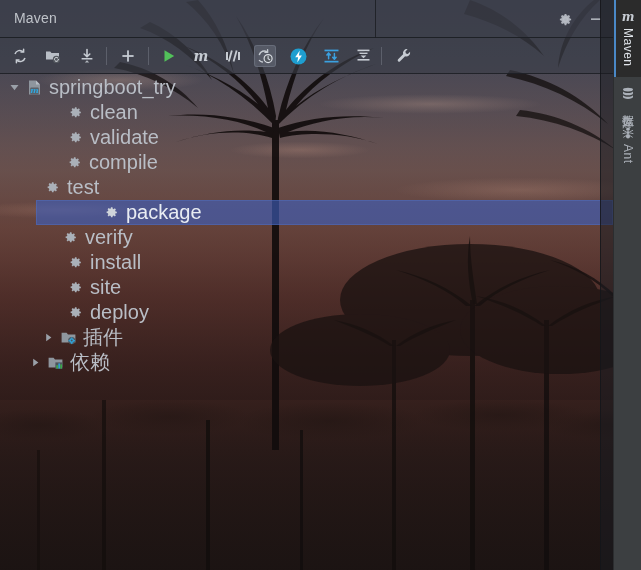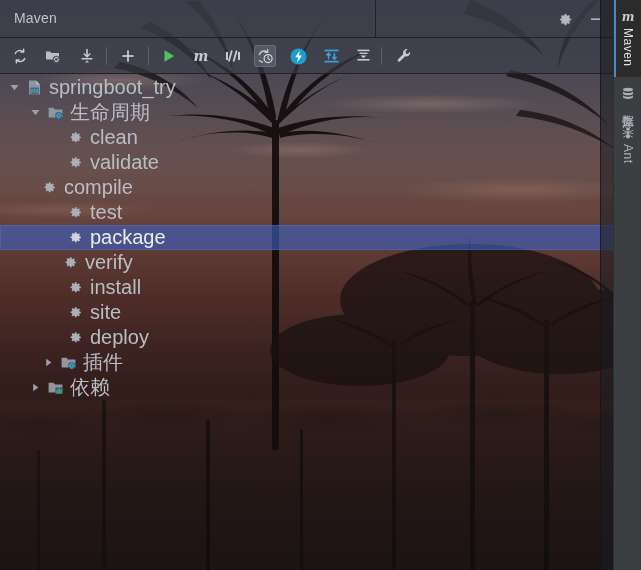--- a/index.html
+++ b/index.html
@@ -129,20 +129,21 @@
     position: relative;
     height: 25px;
     display:flex; align-items:center;
     box-sizing: border-box;
     cursor: default;
     white-space: nowrap;
   }
   .row.selected {
     background: rgba(62,96,190,0.62);
     box-shadow: inset 0 0 0 1px rgba(86,120,210,0.35);
+    margin-left: 36px;
   }
   .arrow {
     width: 20px; height:25px;
     display:flex; align-items:center; justify-content:center;
     flex: 0 0 20px;
   }
   .ticon {
     width: 20px; height:25px;
     display:flex; align-items:center; justify-content:center;
     flex: 0 0 20px;
@@ -379,36 +380,20 @@
         <svg width="17" height="17" viewBox="0 0 17 17">
           <path d="M3 1.5h7l4 4v10H3z" fill="#8e969e"></path>
           <path d="M10 1.5l4 4h-4z" fill="#b6bdc4"></path>
           <rect x="4.2" y="8.6" width="8.6" height="7" rx="1" fill="#5a6169"></rect>
           <text x="8.5" y="14.4" text-anchor="middle" font-family="DejaVu Serif, serif" font-size="8" font-style="italic" font-weight="bold" fill="#2fa8e0">m</text>
         </svg>
       </span>
       <span class="tlabel">springboot_try</span>
     </div>
 
-    <div class="row" style="padding-left:25px">
-      <span class="arrow">
-        <svg width="11" height="11" viewBox="0 0 11 11">
-            <path d="M1.5 3 L9.5 3 L5.5 8.2 Z" fill="#9aa0a8"></path>
-          </svg>
-      </span>
-      <span class="ticon">
-        <svg width="17" height="17" viewBox="0 0 17 17">
-          <path d="M1.6 3.8h5l1.4 1.7H15.4v8H1.6z" fill="#8e969e"></path>
-          <circle cx="11.7" cy="11.6" r="3.6" fill="#4d545c"></circle>
-          <path d="M11.7 9.2a2.4 2.4 0 1 0 0 4.8 2.4 2.4 0 0 0 0-4.8zm0 3.4a1 1 0 1 1 0-2 1 1 0 0 1 0 2z" fill="#2fa8e0"></path>
-          <path d="M11 8.4h1.4l.2 1.1h-1.8zM11 14.8h1.4l.2-1.1h-1.8zM8.6 11h1.1l-.2 1.4-1.1-.2zM13.7 11h1.1l.2 1.2-1.1.2z" fill="#2fa8e0"></path>
-        </svg>
-      </span>
-      <span class="tlabel">生命周期</span>
-    </div>
 
     <div class="row" style="padding-left:45px">
       <span class="arrow"></span>
       <span class="ticon">
         <svg width="15" height="15" viewBox="0 0 16 16" fill="#aab0b8">
             <path d="M8 5.4a2.6 2.6 0 1 0 0 5.2 2.6 2.6 0 0 0 0-5.2zm0 3.9a1.3 1.3 0 1 1 0-2.6 1.3 1.3 0 0 1 0 2.6z"></path>
             <path d="M13.7 8.8V7.2l-1.4-.24a4.3 4.3 0 0 0-.43-1.04l.83-1.16-1.18-1.18-1.16.83a4.3 4.3 0 0 0-1.04-.43L9.06 2.3H7.44L7.2 3.7c-.37.1-.72.24-1.04.43l-1.16-.83L3.82 4.5l.83 1.16c-.19.32-.33.67-.43 1.04l-1.4.24v1.6l1.4.24c.1.37.24.72.43 1.04l-.83 1.16 1.18 1.18 1.16-.83c.32.19.67.33 1.04.43l.24 1.4h1.62l.24-1.4c.37-.1.72-.24 1.04-.43l1.16.83 1.18-1.18-.83-1.16c.19-.32.33-.67.43-1.04z"></path>
           </svg>
       </span>
       <span class="tlabel">clean</span>
@@ -418,32 +403,32 @@
       <span class="arrow"></span>
       <span class="ticon">
         <svg width="15" height="15" viewBox="0 0 16 16" fill="#aab0b8">
             <path d="M8 5.4a2.6 2.6 0 1 0 0 5.2 2.6 2.6 0 0 0 0-5.2zm0 3.9a1.3 1.3 0 1 1 0-2.6 1.3 1.3 0 0 1 0 2.6z"></path>
             <path d="M13.7 8.8V7.2l-1.4-.24a4.3 4.3 0 0 0-.43-1.04l.83-1.16-1.18-1.18-1.16.83a4.3 4.3 0 0 0-1.04-.43L9.06 2.3H7.44L7.2 3.7c-.37.1-.72.24-1.04.43l-1.16-.83L3.82 4.5l.83 1.16c-.19.32-.33.67-.43 1.04l-1.4.24v1.6l1.4.24c.1.37.24.72.43 1.04l-.83 1.16 1.18 1.18 1.16-.83c.32.19.67.33 1.04.43l.24 1.4h1.62l.24-1.4c.37-.1.72-.24 1.04-.43l1.16.83 1.18-1.18-.83-1.16c.19-.32.33-.67.43-1.04z"></path>
           </svg>
       </span>
       <span class="tlabel">validate</span>
     </div>
 
-    <div class="row" style="padding-left:19px">
+    <div class="row" style="padding-left:44px">
       <span class="arrow"></span>
       <span class="ticon">
         <svg width="15" height="15" viewBox="0 0 16 16" fill="#aab0b8">
             <path d="M8 5.4a2.6 2.6 0 1 0 0 5.2 2.6 2.6 0 0 0 0-5.2zm0 3.9a1.3 1.3 0 1 1 0-2.6 1.3 1.3 0 0 1 0 2.6z"></path>
             <path d="M13.7 8.8V7.2l-1.4-.24a4.3 4.3 0 0 0-.43-1.04l.83-1.16-1.18-1.18-1.16.83a4.3 4.3 0 0 0-1.04-.43L9.06 2.3H7.44L7.2 3.7c-.37.1-.72.24-1.04.43l-1.16-.83L3.82 4.5l.83 1.16c-.19.32-.33.67-.43 1.04l-1.4.24v1.6l1.4.24c.1.37.24.72.43 1.04l-.83 1.16 1.18 1.18 1.16-.83c.32.19.67.33 1.04.43l.24 1.4h1.62l.24-1.4c.37-.1.72-.24 1.04-.43l1.16.83 1.18-1.18-.83-1.16c.19-.32.33-.67.43-1.04z"></path>
           </svg>
       </span>
       <span class="tlabel">compile</span>
     </div>
 
-    <div class="row" style="padding-left:45px">
+    <div class="row" style="padding-left:22px">
       <span class="arrow"></span>
       <span class="ticon">
         <svg width="15" height="15" viewBox="0 0 16 16" fill="#aab0b8">
             <path d="M8 5.4a2.6 2.6 0 1 0 0 5.2 2.6 2.6 0 0 0 0-5.2zm0 3.9a1.3 1.3 0 1 1 0-2.6 1.3 1.3 0 0 1 0 2.6z"></path>
             <path d="M13.7 8.8V7.2l-1.4-.24a4.3 4.3 0 0 0-.43-1.04l.83-1.16-1.18-1.18-1.16.83a4.3 4.3 0 0 0-1.04-.43L9.06 2.3H7.44L7.2 3.7c-.37.1-.72.24-1.04.43l-1.16-.83L3.82 4.5l.83 1.16c-.19.32-.33.67-.43 1.04l-1.4.24v1.6l1.4.24c.1.37.24.72.43 1.04l-.83 1.16 1.18 1.18 1.16-.83c.32.19.67.33 1.04.43l.24 1.4h1.62l.24-1.4c.37-.1.72-.24 1.04-.43l1.16.83 1.18-1.18-.83-1.16c.19-.32.33-.67.43-1.04z"></path>
           </svg>
       </span>
       <span class="tlabel">test</span>
     </div>
 

